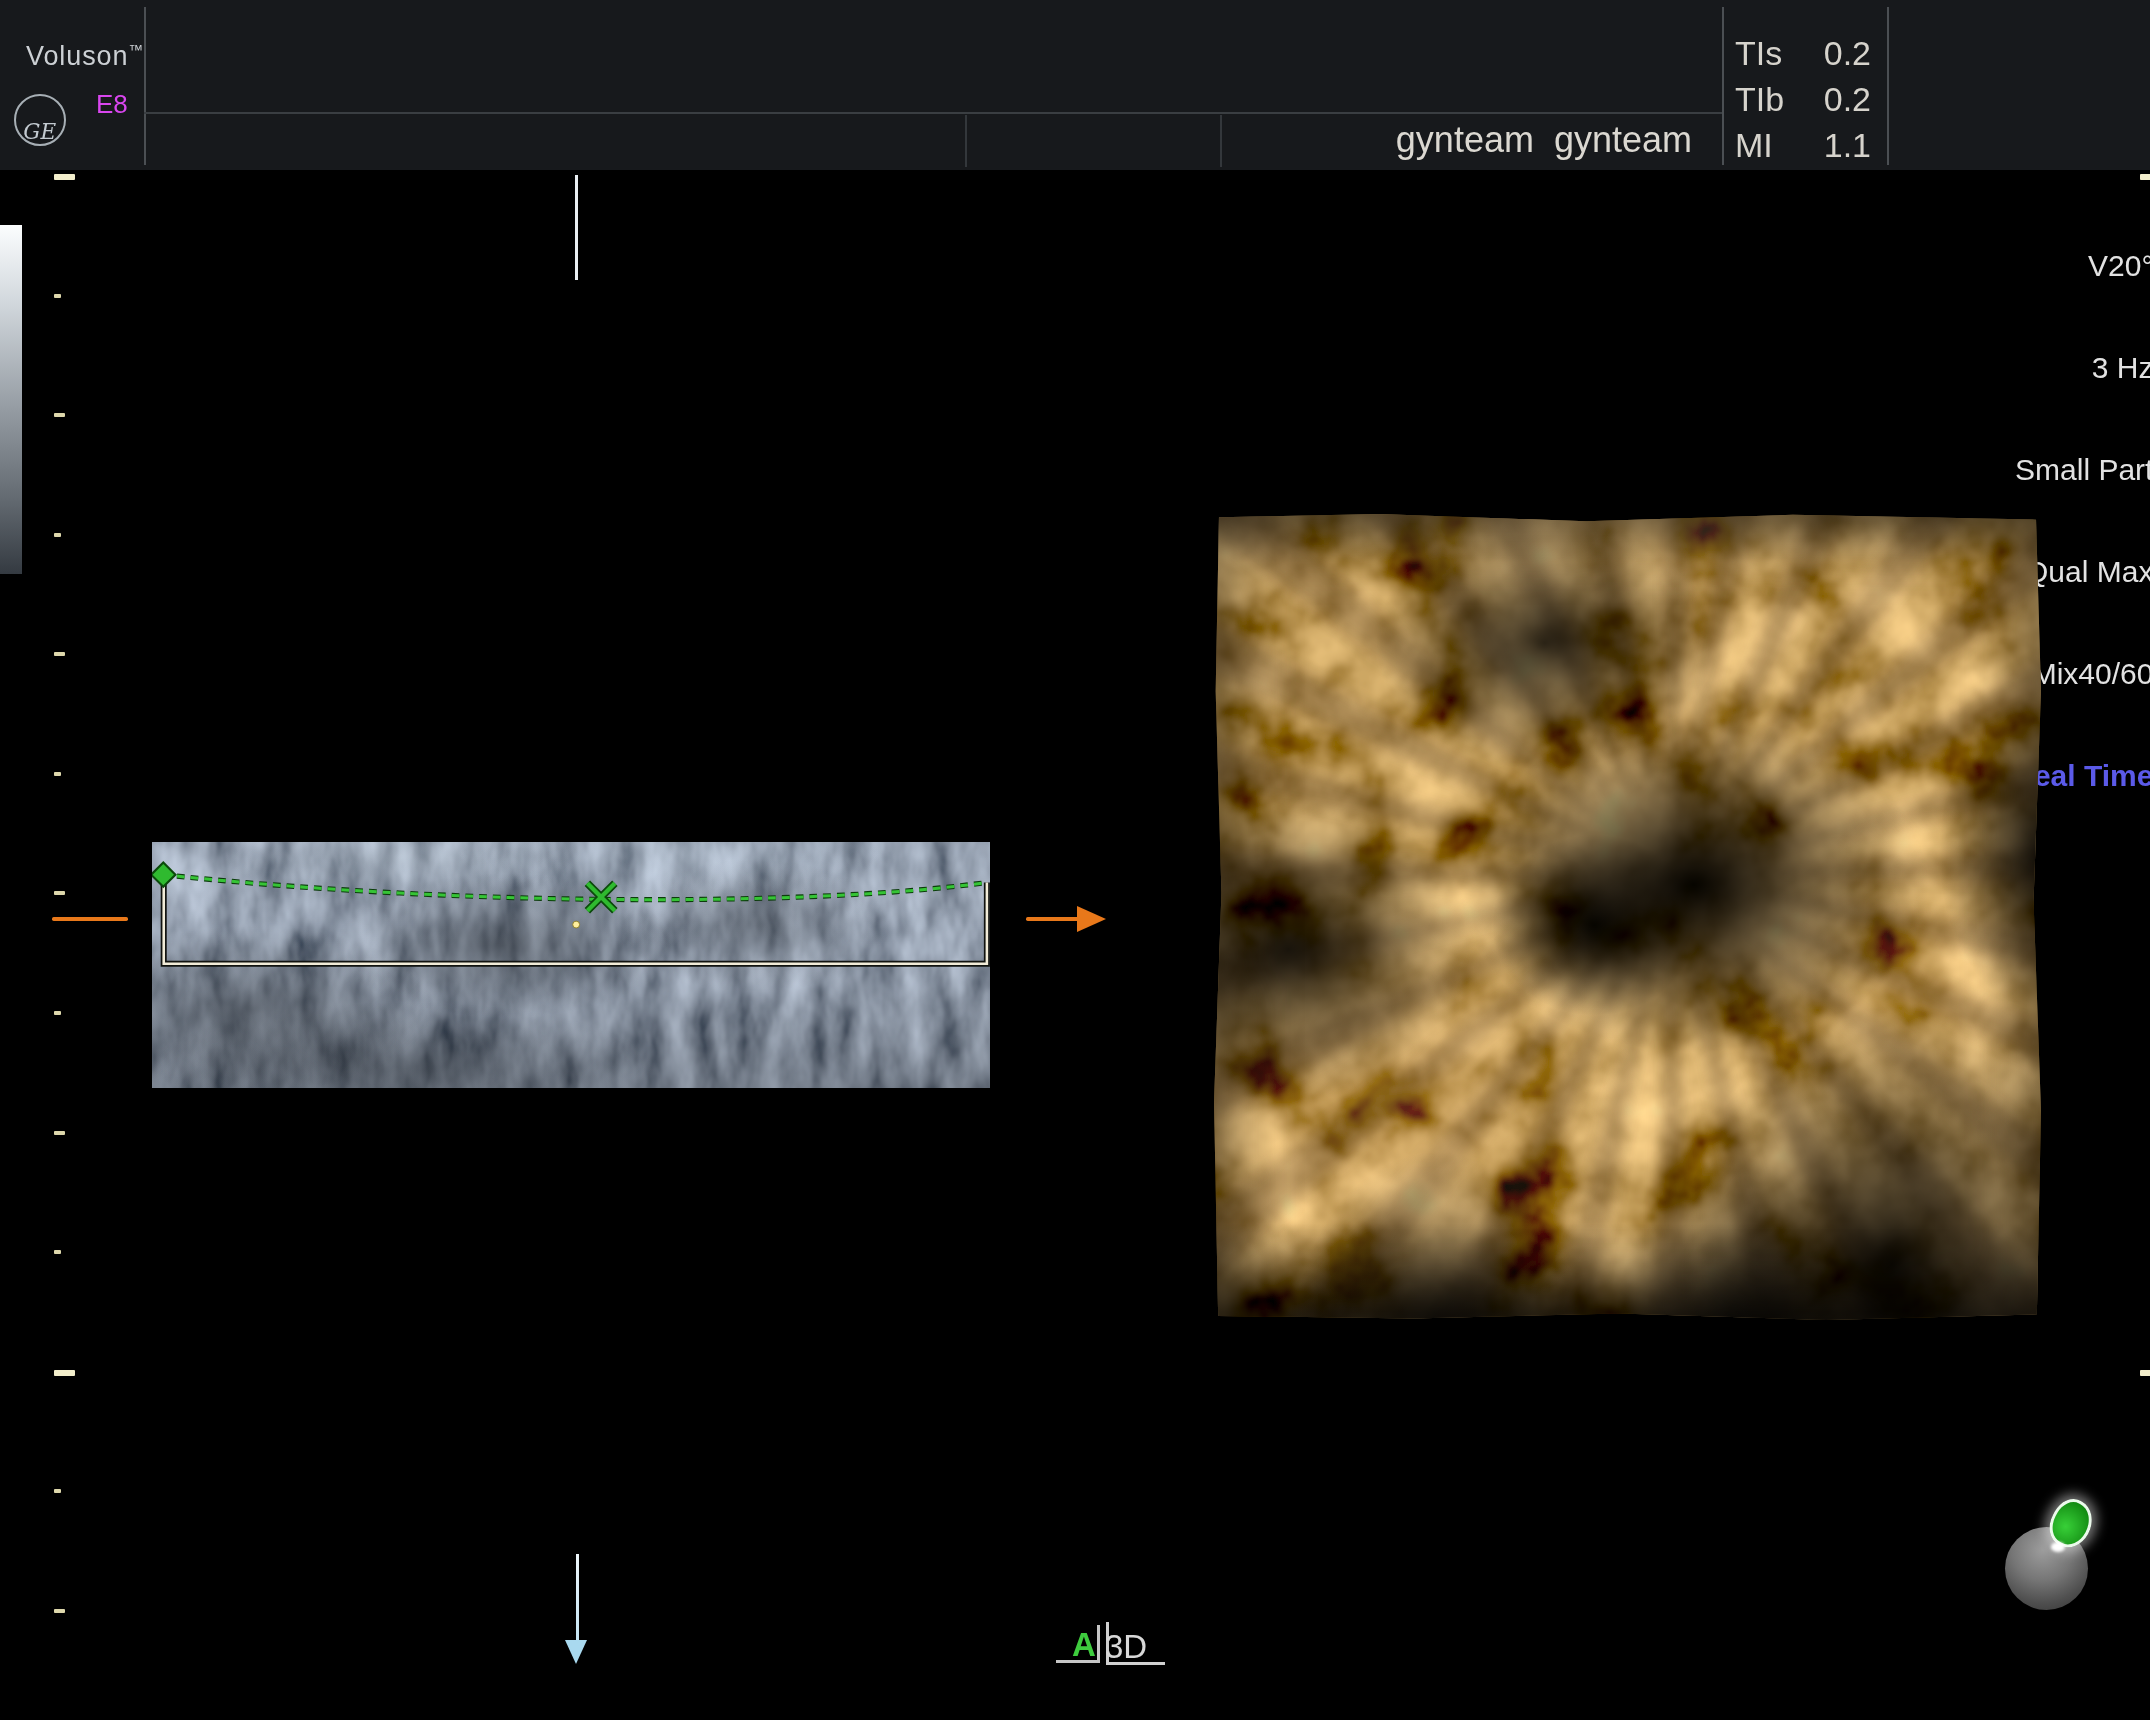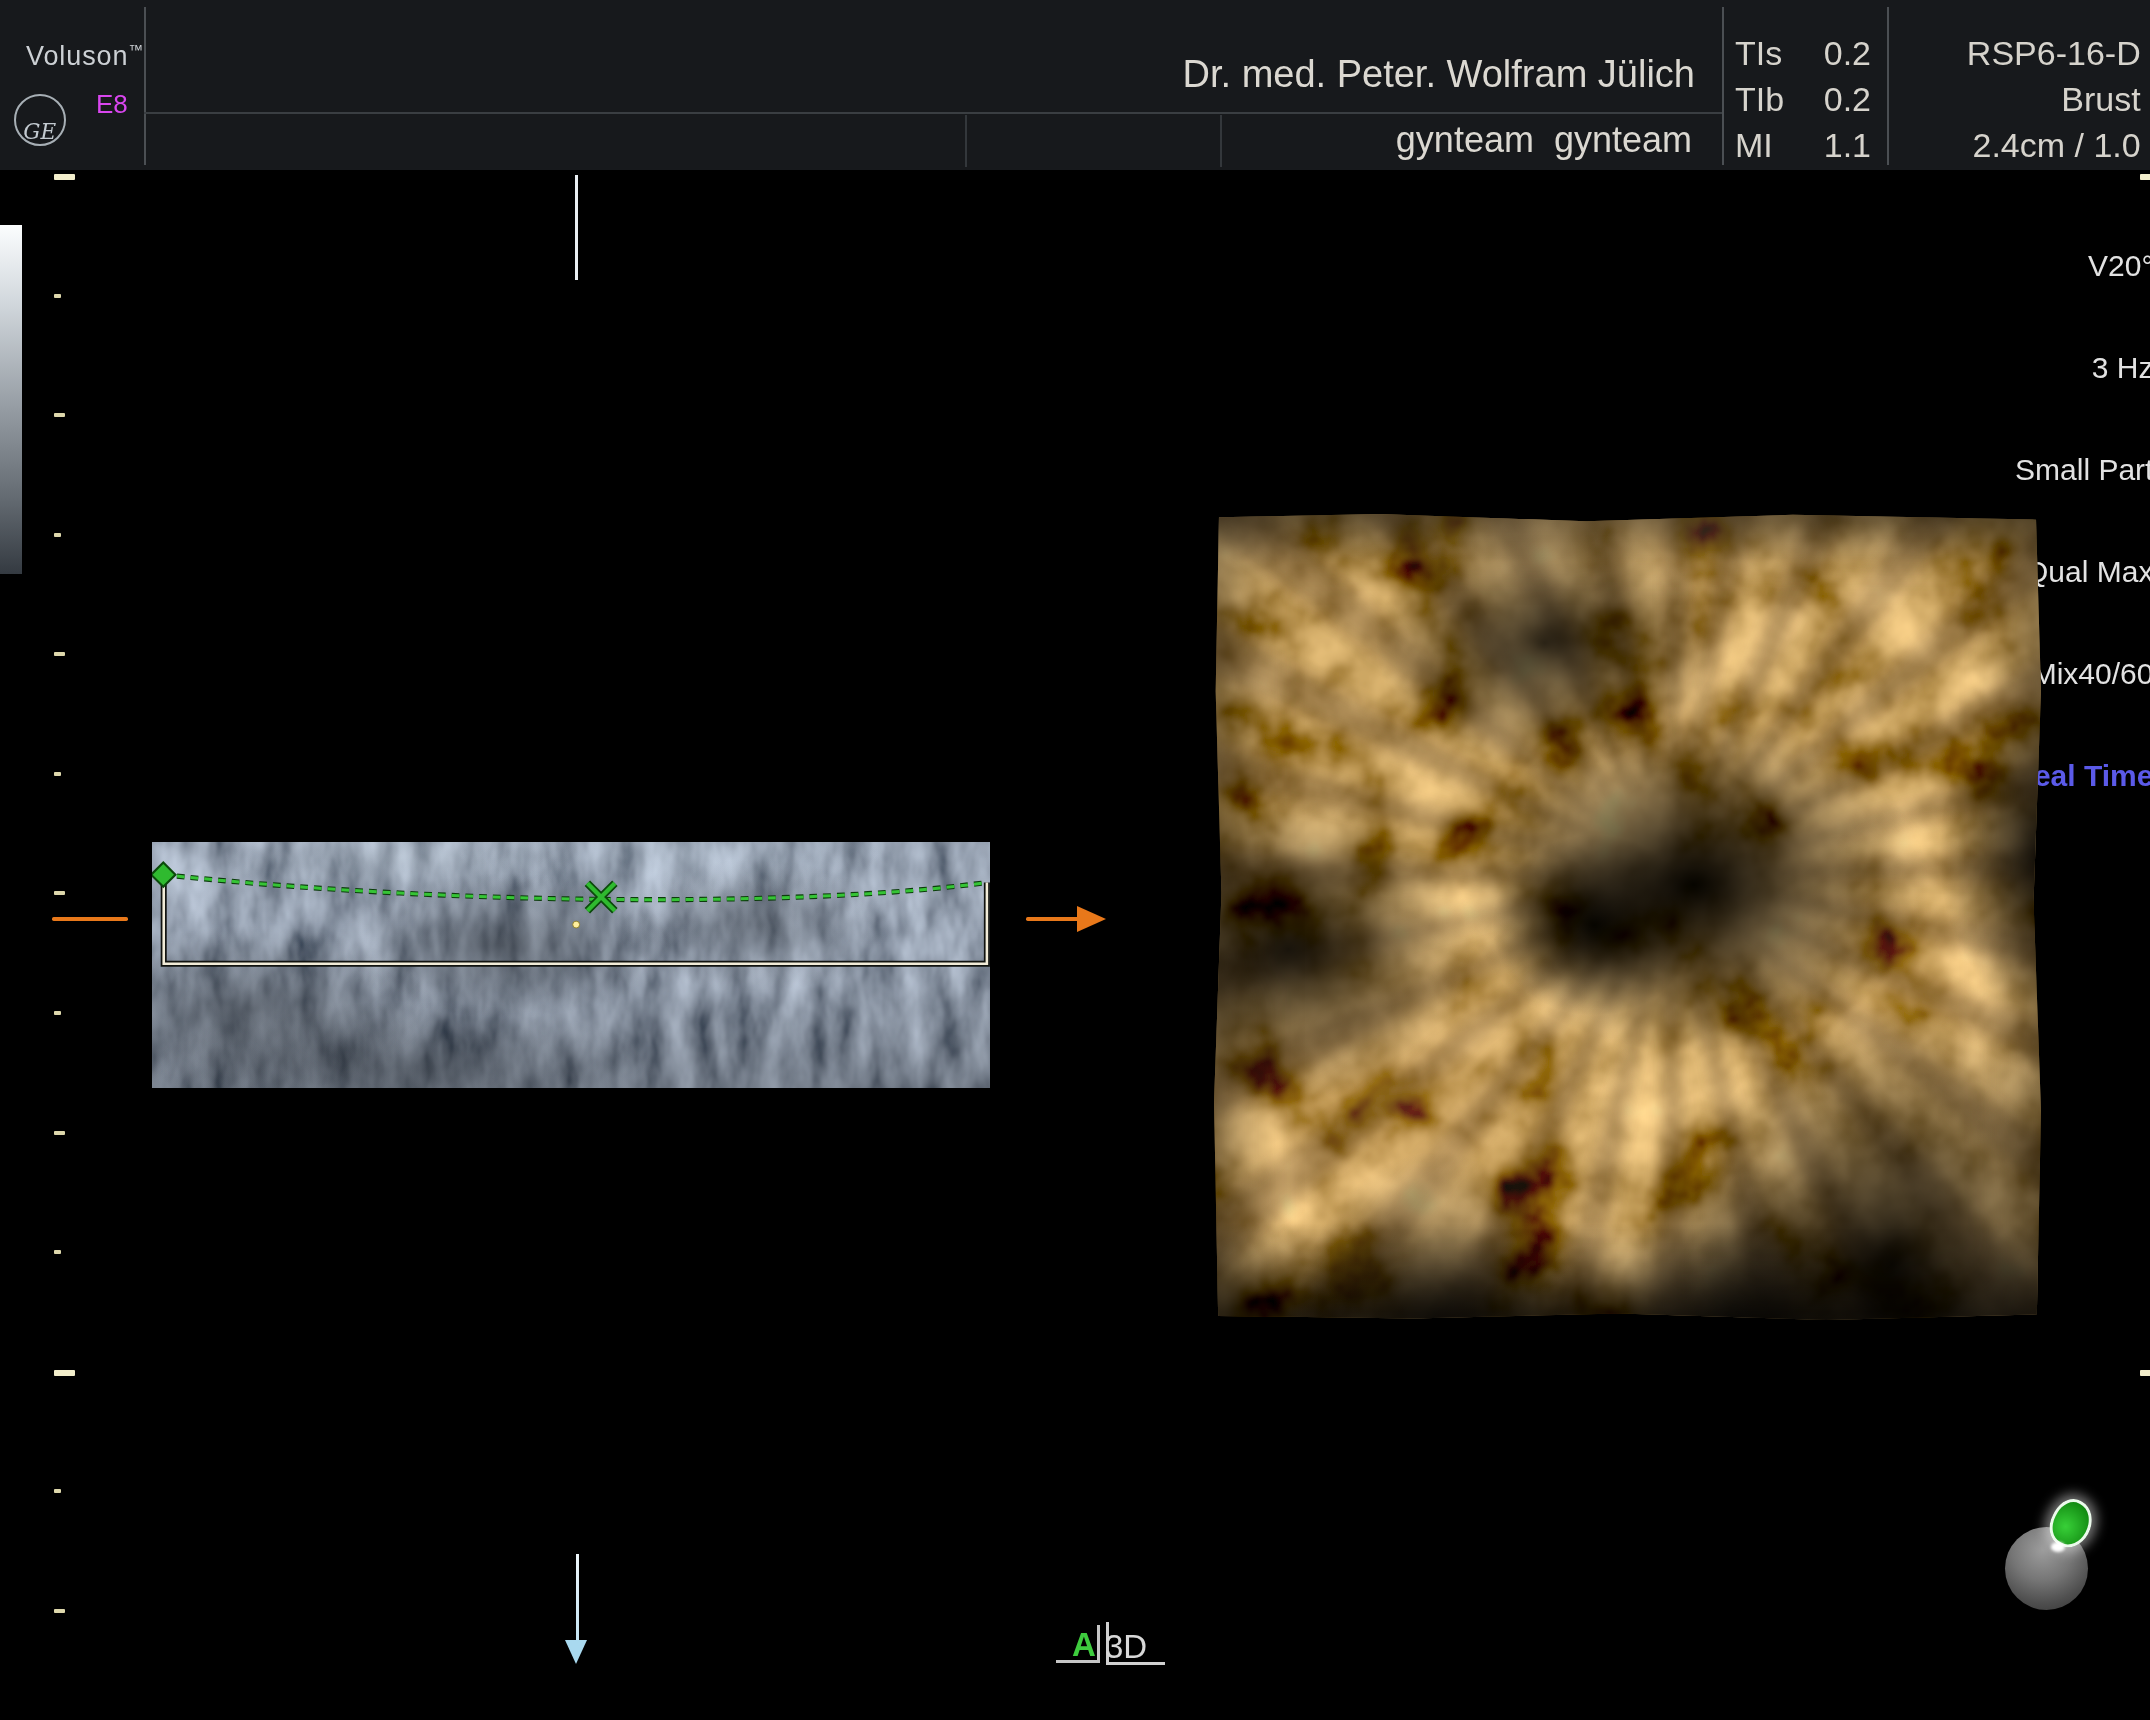--- a/index.html
+++ b/index.html
@@ -118,43 +118,37 @@
       </div>
     <div id="brand-model">E8</div>
 
     <div class="vdiv" style="left:144px;top:6.9px;height:158px;"></div>
     <div class="hdiv" style="left:144px;top:112px;width:1578px;"></div>
     <div class="vdiv low" style="left:965px;top:115px;height:52px;"></div>
     <div class="vdiv low" style="left:1220px;top:115px;height:52px;"></div>
     <div class="vdiv" style="left:1722px;top:6.9px;height:158px;"></div>
     <div class="vdiv" style="left:1887px;top:6.9px;height:158px;"></div>
 
-    <div id="physician">Dr. med. Peter. Wolfram Jülich</div>
     <div id="operator">gynteam  gynteam</div>
 
     <div id="ti-block">
       <div class="row">
           <span>TIs</span>
           <span>0.2</span>
         </div>
       <div class="row">
           <span>TIb</span>
           <span>0.2</span>
         </div>
       <div class="row">
           <span>MI</span>
           <span>1.1</span>
         </div>
     </div>
 
-    <div id="probe-block">
-      <div class="row">RSP6-16-D</div>
-      <div class="row">Brust</div>
-      <div class="row">2.4cm / 1.0</div>
-    </div>
   </div>
 
   <div id="params">
     <div>V20°</div>
     <div>3 Hz</div>
     <div>Small Part</div>
     <div>Qual Max</div>
     <div>Mix40/60</div>
     <div id="param-4d">4D Real Time</div>
   </div>

